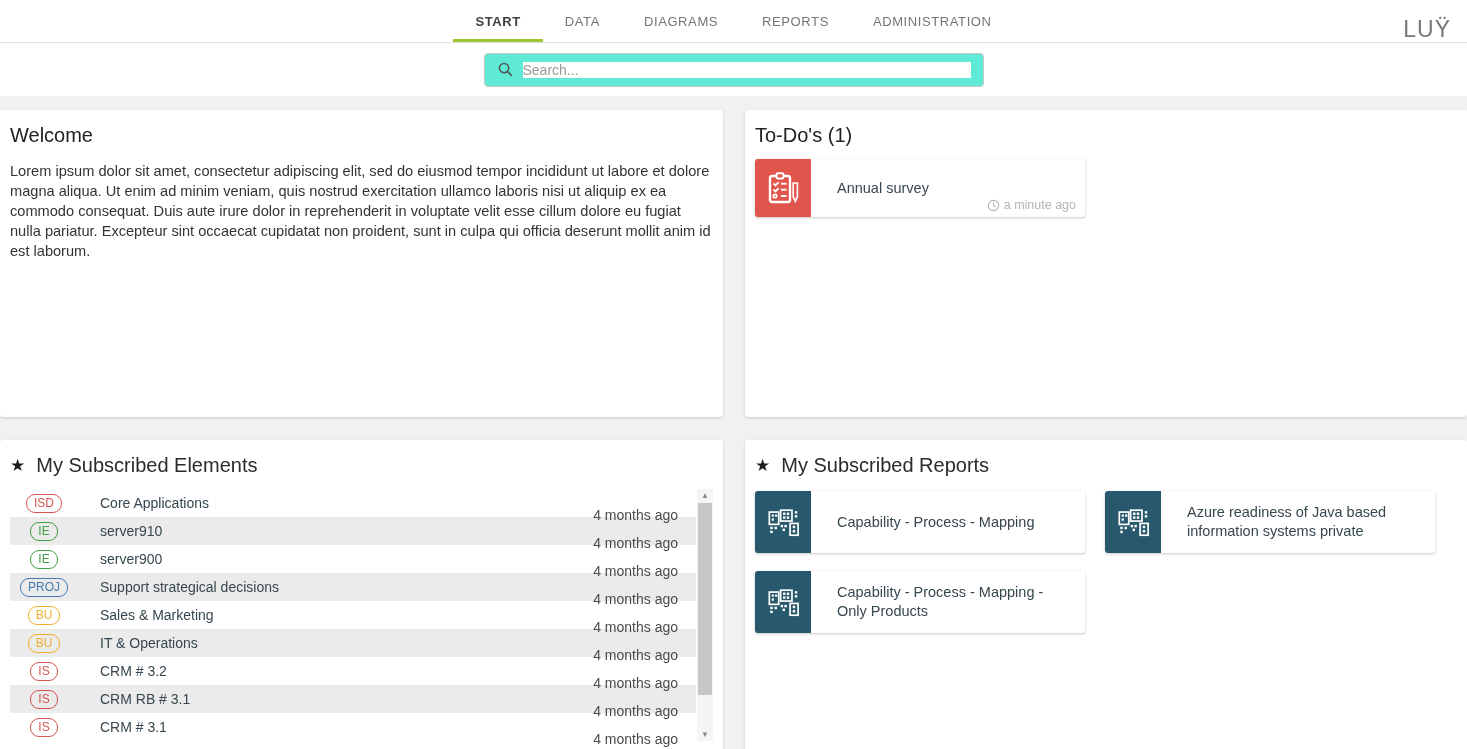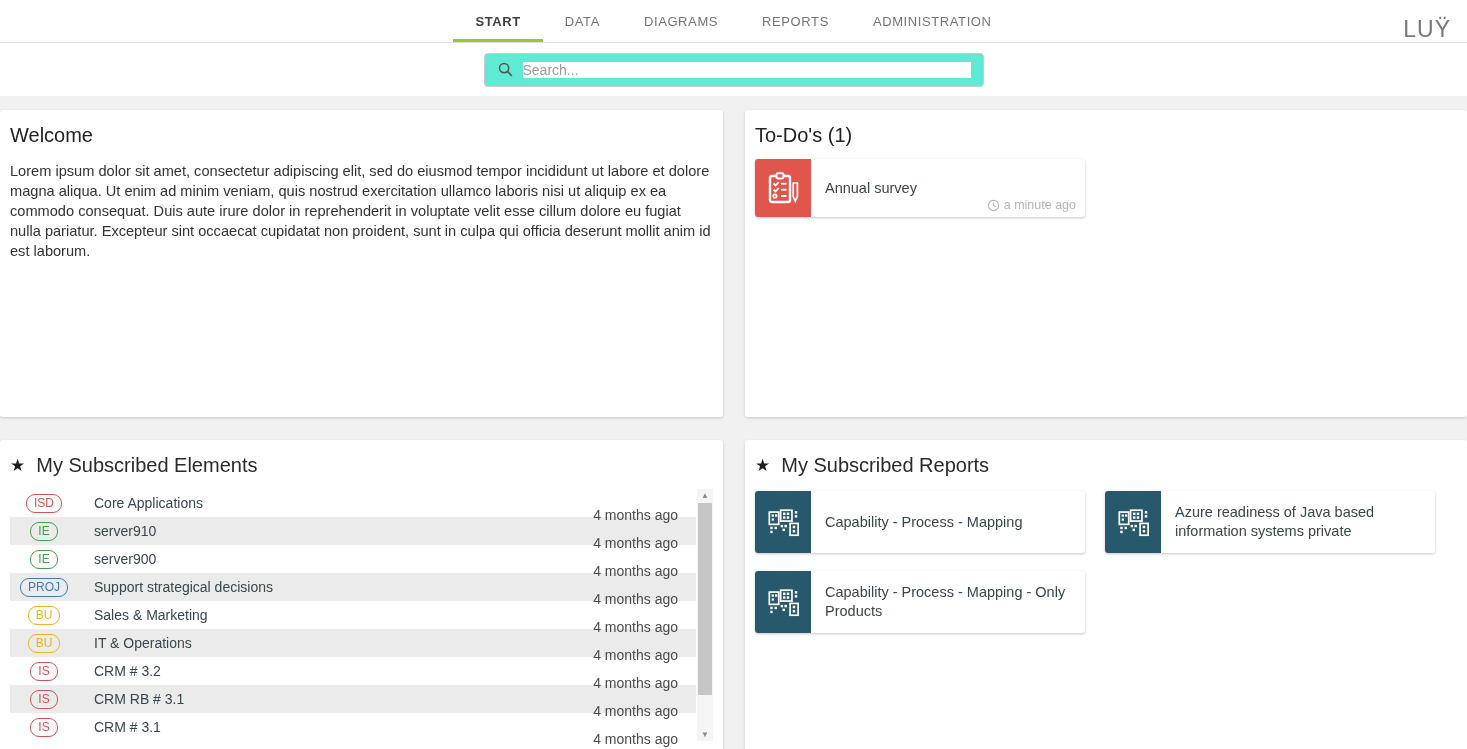--- a/index.html
+++ b/index.html
@@ -35,39 +35,39 @@
   .section-title { display:flex; align-items:center; gap:11px; font-size:20px; font-weight:500; color:#2b2b2b; }
   .star { font-size:17px; color:#1d1d1d; line-height:1; }
 
   
   .item-card { width:330px; min-height:58px; background:#fff; border-radius:3px;
                box-shadow:0 1px 3px rgba(0,0,0,.22); display:flex; position:relative; cursor:pointer; }
   .item-icon { width:56px; flex-shrink:0; border-radius:3px 0 0 3px; display:flex;
                align-items:center; justify-content:center; }
   .item-icon.red  { background:#e0564c; }
   .item-icon.teal { background:#27586b; }
-  .item-label { align-self:center; padding:8px 14px; font-size:14.5px; line-height:19px; color:#37474f; }
+  .item-label { align-self:center; padding:8px 26px; font-size:14.5px; line-height:19px; color:#37474f; }
   .todo-wrap { margin-top:12px; }
   .todo-time { position:absolute; right:9px; bottom:5px; display:flex; align-items:center; gap:4px;
                font-size:12.5px; color:#b5b5b5; }
   .reports-grid { margin-top:14px; display:flex; flex-wrap:wrap; column-gap:20px; row-gap:18px; }
   .item-card.report { min-height:62px; }
 
   
   .el-list { margin-top:12px; position:relative; height:252px; padding-right:17px; }
   .el-row { height:28px; display:flex; align-items:center; padding:0 8px; cursor:pointer; }
   .el-list > div.el-row:nth-of-type(even) { background:#ebebeb; }
   .badge-col { width:52px; display:flex; justify-content:center; flex-shrink:0; }
   .badge { font-size:12px; line-height:15px; padding:1px 7px; border:1px solid; border-radius:9px;
            text-align:center; white-space:nowrap; }
   .badge.red   { color:#d4544e; border-color:#d4544e; }
   .badge.green { color:#43a047; border-color:#43a047; }
   .badge.blue  { color:#4678b2; border-color:#4678b2; }
   .badge.amber { color:#eeb02c; border-color:#eeb02c; }
-  .el-name { margin-left:24px; font-size:14px; color:#37474f; flex:1; }
+  .el-name { margin-left:30px; font-size:14px; color:#37474f; flex:1; }
   .el-time { font-size:14px; color:#4b4b4b; padding-right:10px;margin-top:24px; }
 
   
   .scrollbar { position:absolute; right:0; top:0; width:16px; height:252px; background:#f5f5f5; }
   .sb-arrow { height:13px; display:flex; align-items:center; justify-content:center;
               font-size:8px; color:#8a8a8a; cursor:pointer; }
   .sb-thumb { position:absolute; left:1px; right:1px; top:14px; height:192px; background:#c6c6c6; cursor:pointer; }
 
   svg { display:block; }
 </style>

